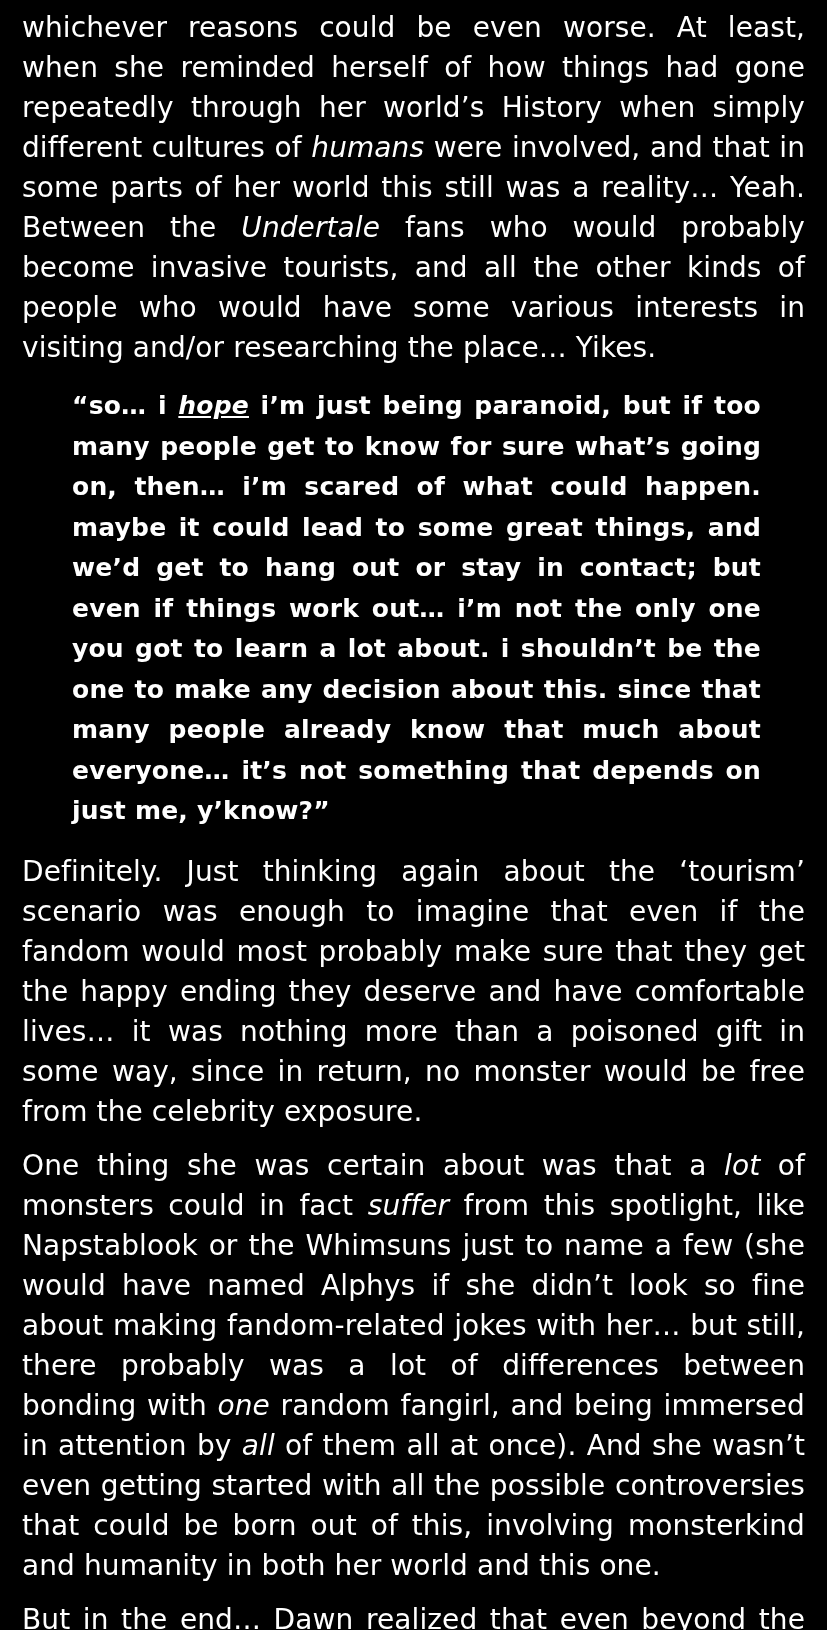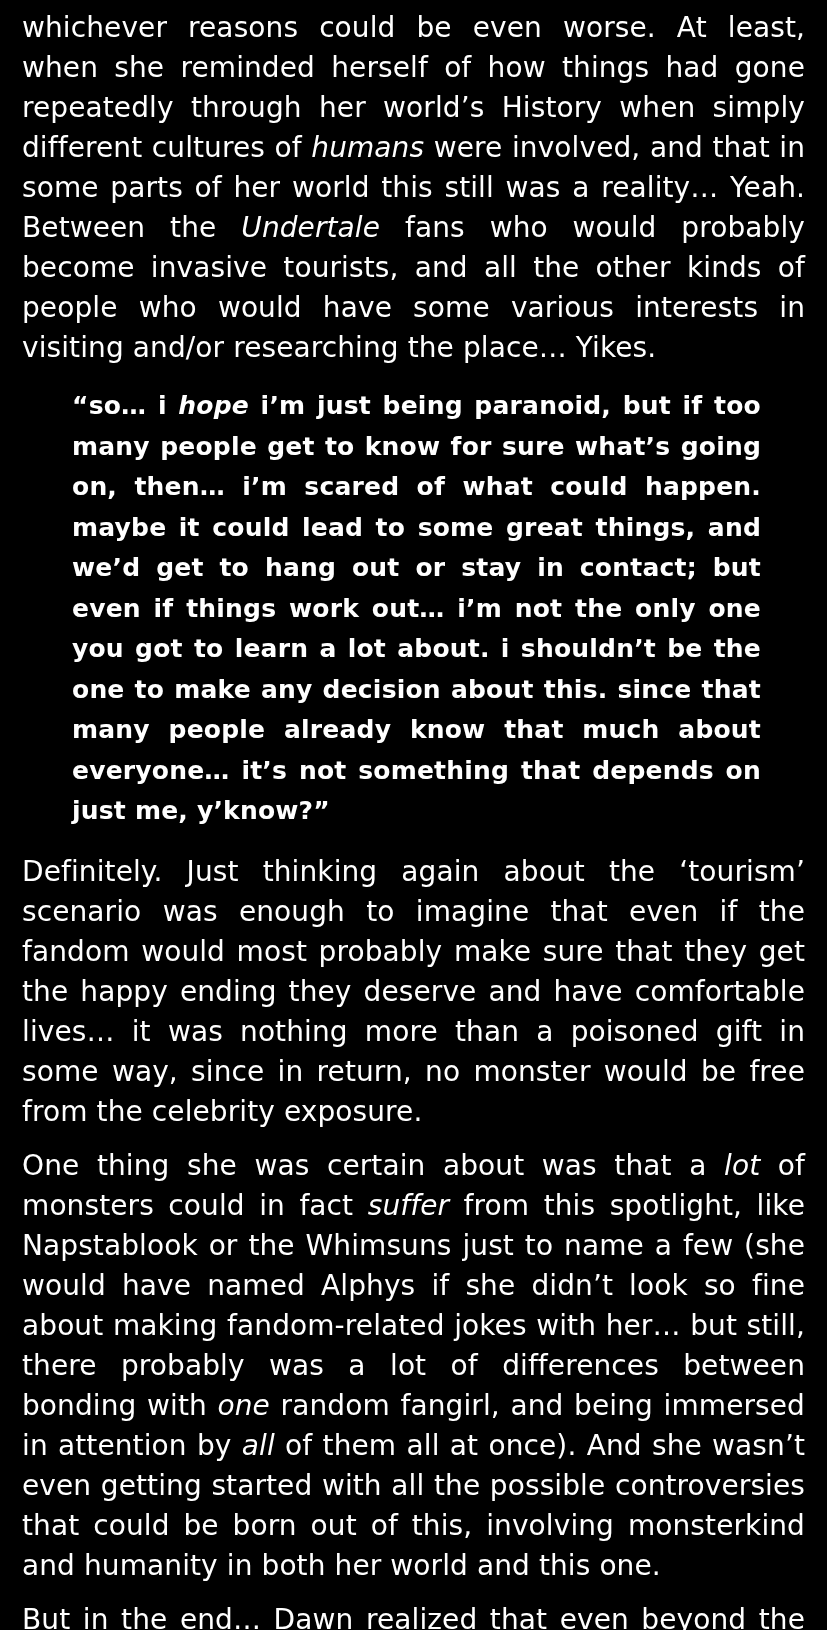--- a/index.html
+++ b/index.html
@@ -49,20 +49,21 @@
     font-size: 25px;
     line-height: 40.5px;
     font-weight: 600;
     text-align: justify;
     text-justify: inter-word;
     letter-spacing: 0.2px;
     margin: 0;
   }
   .quote-block em {
     font-style: italic;
+    text-decoration: underline;
   }
 </style>
 </head>
 <body>
 
 <div class="page">
 
   <p class="body-text">whichever reasons could be even worse. At least, when she reminded herself of how things had gone repeatedly through her world’s History when simply different cultures of <em>humans</em> were involved, and that in some parts of her world this still was a reality… Yeah. Between the <em>Undertale</em> fans who would probably become invasive tourists, and all the other kinds of people who would have some various interests in visiting and/or researching the place… Yikes.</p>
 
   <div class="quote-block">

